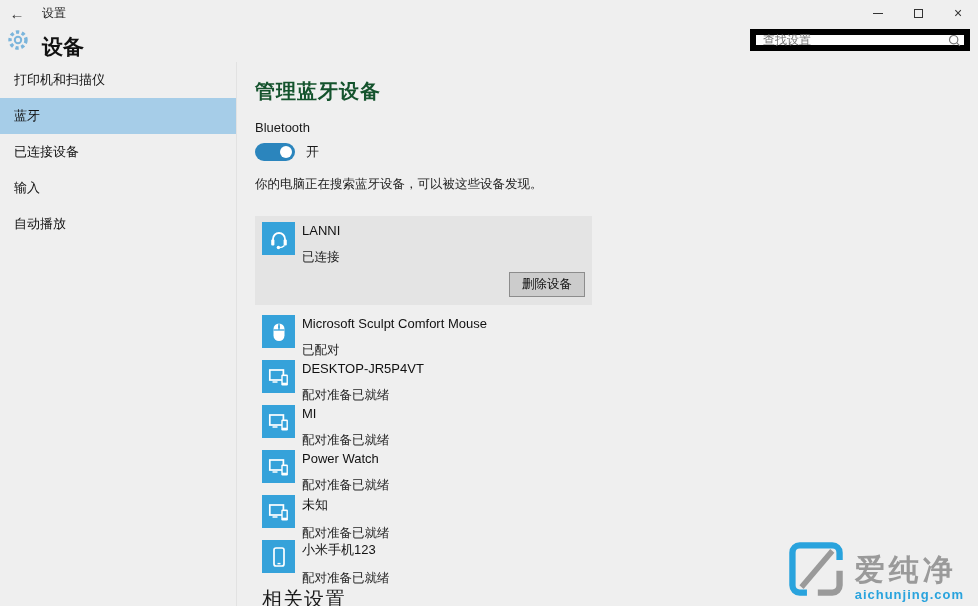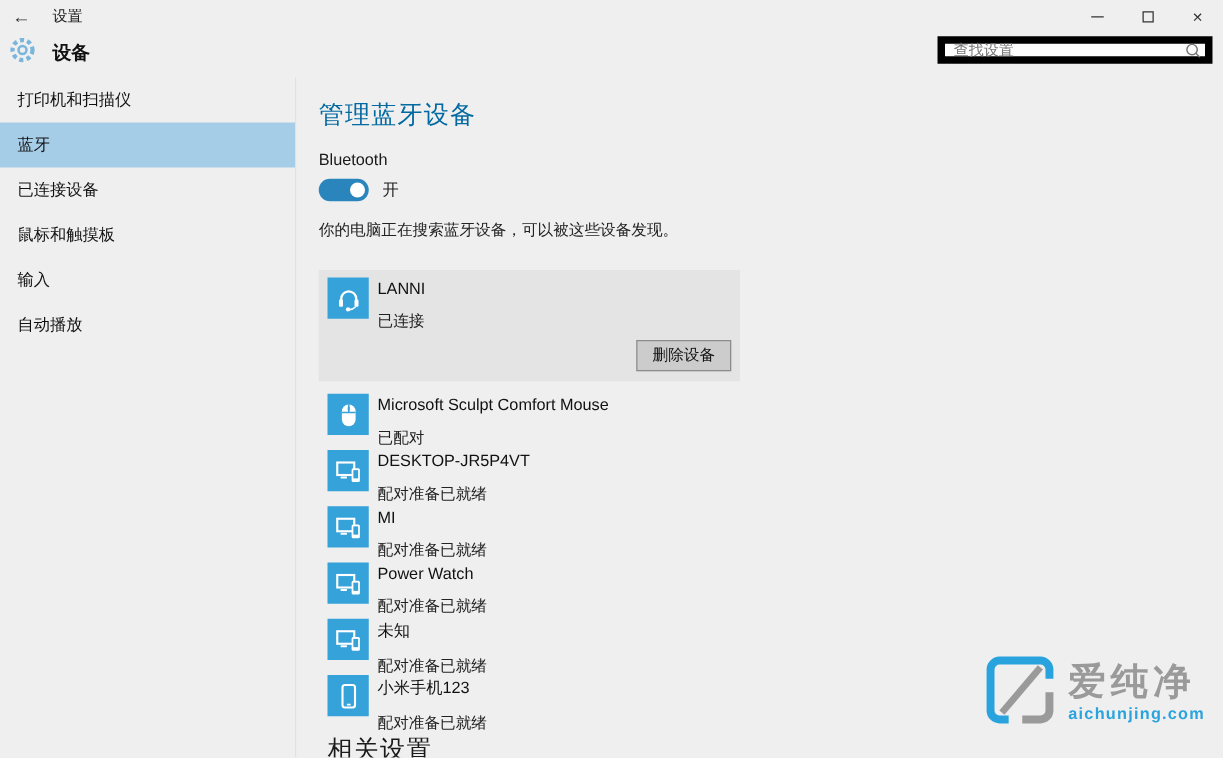--- a/index.html
+++ b/index.html
@@ -15,39 +15,39 @@
   .tb-title { font-size:12px; color:#222; margin-left:8px; }
   .win-controls { position:absolute; right:0; top:0; height:26px; display:flex; }
   .win-btn { width:40px; height:26px; display:flex; align-items:center; justify-content:center; }
   .glyph-min { width:10px; height:0; border-top:1px solid #333; display:block; }
   .glyph-max { width:9px; height:9px; border:1px solid #333; display:block; }
   .glyph-close { font-size:14px; color:#333; line-height:1; }
 
   
   .header { height:36px; position:relative; }
   .gear { position:absolute; left:6px; top:2px; }
-  .app-title { position:absolute; left:42px; top:7px; font-size:15px; font-weight:bold; color:#111; }
+  .app-title { position:absolute; left:42px; top:7px; font-size:21px; font-weight:bold; color:#111; }
   .searchbox {
     position:absolute; right:8px; top:3px; width:220px; height:22px;
     background:#fdfdfd; border:6px solid #000000; display:flex; align-items:center;
   }
   .searchbox input {
     flex:1; border:none; outline:none; background:transparent;
     font:12px "Liberation Sans","DejaVu Sans",sans-serif; color:#444; padding:0 4px 0 7px;
   }
   .search-icon { width:20px; display:flex; justify-content:center; }
 
   
   .sidebar { position:absolute; left:0; top:62px; width:237px; bottom:0; border-right:1px solid #e2e2e2; }
   .side-item { height:36px; display:flex; align-items:center; padding-left:14px; font-size:13px; color:#111; cursor:default; }
   .side-item.selected { background:#a6cde8; }
 
   
   .main { position:absolute; left:255px; top:62px; width:700px; }
-  .h1 { font-size:20px; font-weight:400; color:#0369a1; margin-top:16px; letter-spacing:1px; }
+  .h1 { font-size:20px; font-weight:700; color:#14532d; margin-top:16px; letter-spacing:1px; }
   .bt-label { font-size:13px; margin-top:15px; }
   .toggle-row { display:flex; align-items:center; margin-top:8px; }
   .toggle { width:40px; height:18px; border-radius:9px; background:#2b85bd; position:relative; cursor:pointer; }
   .toggle .knob { position:absolute; right:3px; top:3px; width:12px; height:12px; border-radius:50%; background:#fff; }
   .toggle-state { font-size:13px; margin-left:11px; }
   .desc { font-size:12.5px; color:#222; margin-top:15px; }
 
   .sel-block { width:337px; background:#e4e4e4; margin-top:23px; padding:6px 7px 8px 7px; }
   .dev-row { display:flex; }
   .dev-icon { width:33px; height:33px; background:#35a2da; flex:0 0 33px; display:flex; align-items:center; justify-content:center; }
@@ -59,21 +59,21 @@
     font:12.5px "Liberation Sans","DejaVu Sans",sans-serif;
     background:#cccccc; border:1px solid #8c8c8c; padding:3px 12px; color:#111; cursor:pointer;
   }
 
   .dev-list { margin-top:10px; padding-left:7px; }
   .dev-list .dev-row { margin-bottom:12px; height:33px; }
 
   .h2 { font-size:20px; font-weight:400; color:#1a1a1a; margin-top:13px; letter-spacing:1px; padding-left:7px; }
 
   
-  .watermark { position:absolute; right:14px; bottom:20px; display:flex; align-items:center; }
+  .watermark { position:absolute; right:14px; bottom:4px; display:flex; align-items:flex-end; }
   .wm-text { margin-left:10px; }
   .wm-cn { font-size:30px; font-weight:bold; color:#9a9a9a; letter-spacing:4px; line-height:1; }
   .wm-domain { font-size:13px; font-weight:bold; color:#29a3dd; letter-spacing:1px; margin-top:2px; }
 </style>
 </head>
 <body>
 
 <div class="titlebar">
   <span class="back-btn">←</span>
   <span class="tb-title">设置</span>
@@ -106,21 +106,20 @@
         <line x1="11.6" y1="11.6" x2="15.4" y2="15.4" stroke="#777" stroke-width="1.4"></line>
       </svg>
     </span>
   </div>
 </div>
 
 <div class="sidebar">
   <div class="side-item">打印机和扫描仪</div>
   <div class="side-item selected">蓝牙</div>
   <div class="side-item">已连接设备</div>
-  <div class="side-item">鼠标和触摸板</div>
   <div class="side-item">输入</div>
   <div class="side-item">自动播放</div>
 </div>
 
 <div class="main">
   <div class="h1">管理蓝牙设备</div>
   <div class="bt-label">Bluetooth</div>
 
   <div class="toggle-row">
     <div class="toggle">

